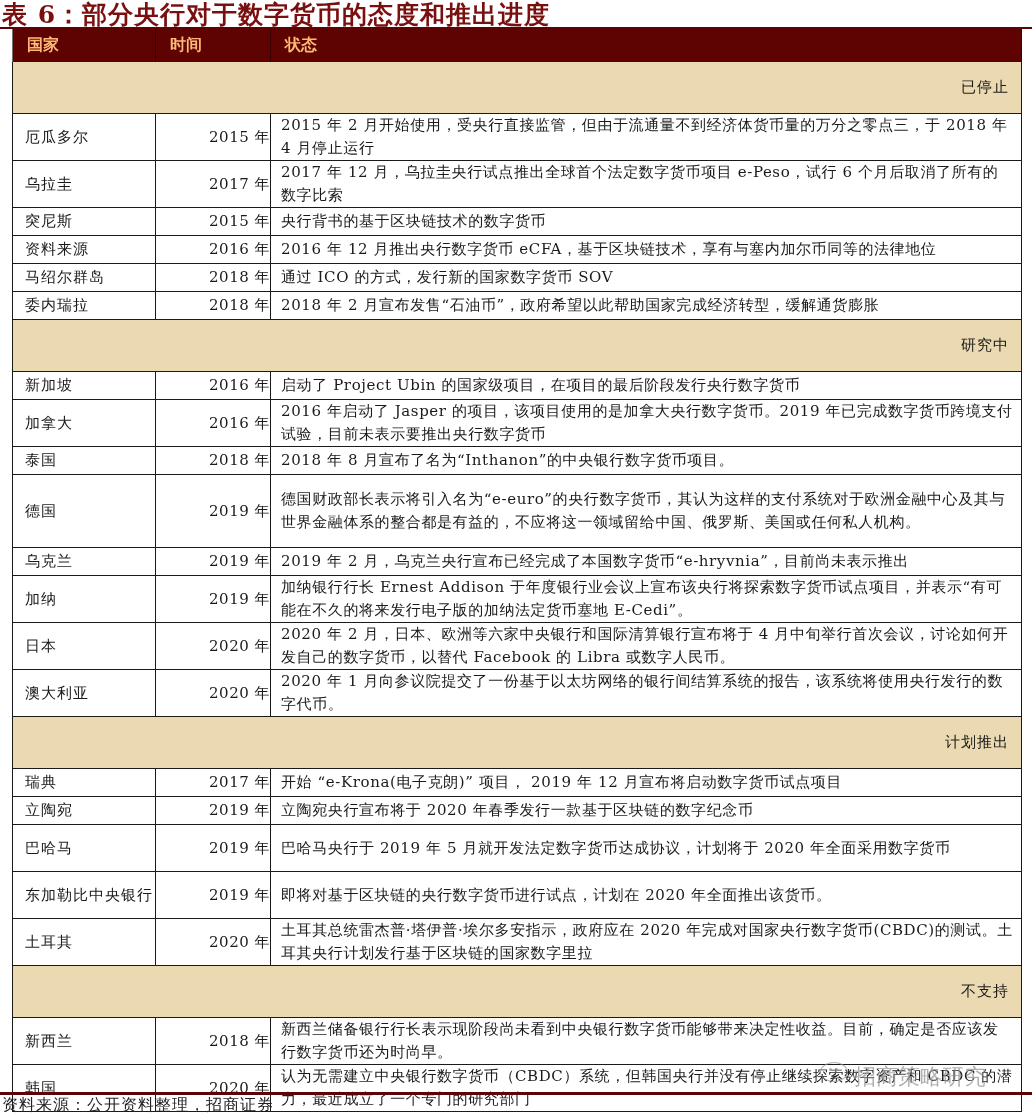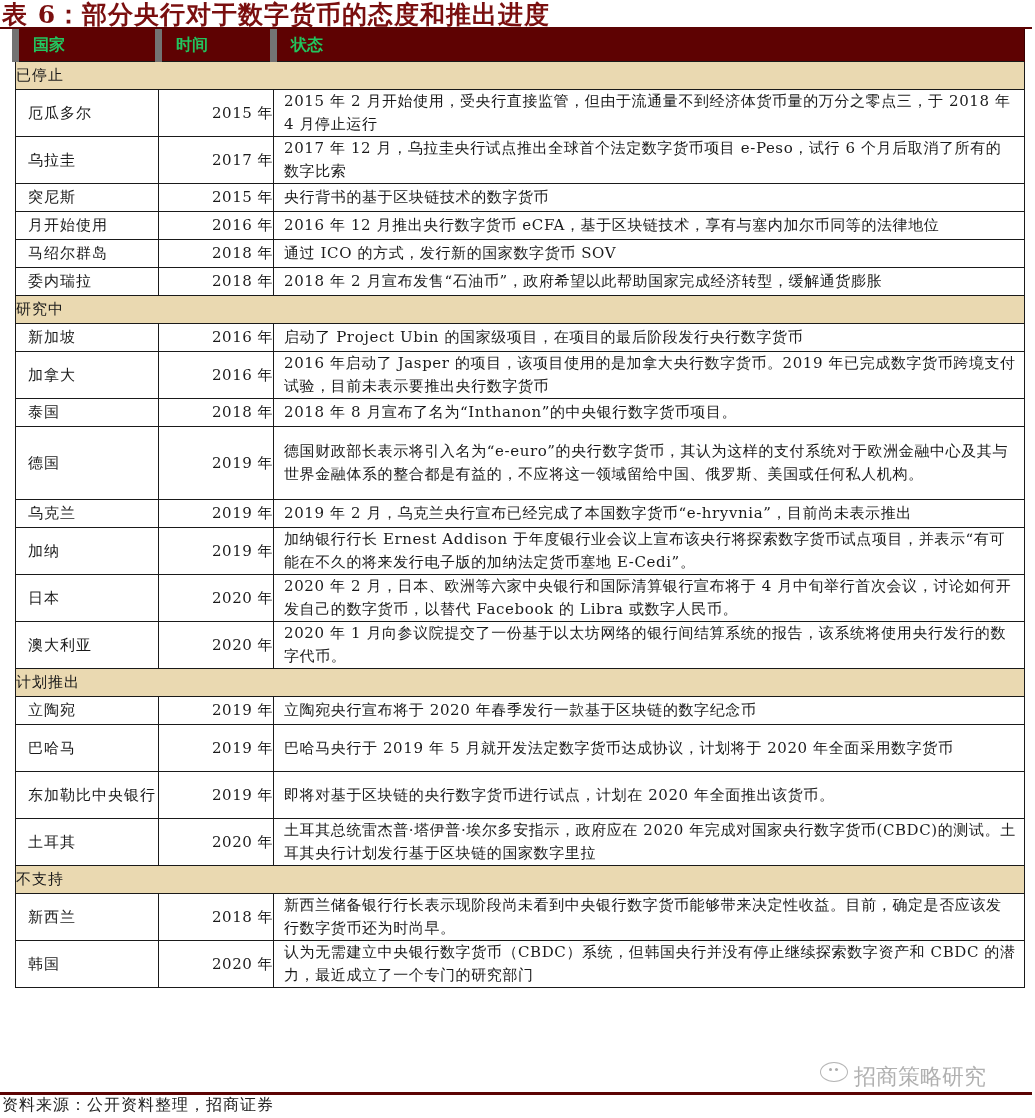--- a/index.html
+++ b/index.html
@@ -19,33 +19,33 @@
   }
   table.grid {
     position: absolute; left: 12px; top: 29px; width: 1009px;
     border-collapse: collapse; table-layout: fixed;
     font-size: 15px;
   }
   table.grid col.c1 { width: 143px; }
   table.grid col.c2 { width: 115px; }
   table.grid col.c3 { width: 751px; }
   table.grid th {
-    background: #5e0202; color: #22c55e; text-align: left; font-weight: bold;
+    background: #5e0202; color: #fdba74; text-align: left; font-weight: bold;
     height: 32px; padding: 0 0 0 14px; font-size: 16px;
-    border-left: 7px solid #737373; border-right: 1px solid #3a0000;
+    border-left: 1px solid #737373; border-right: 1px solid #3a0000;
   }
   table.grid td {
     border: 1px solid #1a1a1a; padding: 0 0 0 12px; vertical-align: middle;
     line-height: 23px; background: #ffffff;
   }
   table.grid td.status { padding-left: 10px; padding-right: 8px; letter-spacing: 0.6px; }
   table.grid td.year { padding-left: 14px; letter-spacing: 0.5px; text-align: right; }
   table.grid td.country { letter-spacing: 1px; }
   table.grid tr.section td {
-    background: #ead9b1; text-align: left; height: 27px; padding: 0;
+    background: #ead9b1; text-align: right; height: 27px; padding: 12px;
     letter-spacing: 1px;
   }
   table.grid tr.r1 td { height: 27px; }
   table.grid tr.r2 td { height: 46px; }
   table.grid tr.r3 td { height: 72px; }
   .bottomline {
     position: absolute; left: 0; top: 1092px; width: 1032px; height: 3px; background: #5c0303;
   }
   .source {
     position: absolute; left: 2px; top: 1094px; font-size: 16px; line-height: 22px;
@@ -99,21 +99,21 @@
       <td class="year">2017 年</td>
       <td class="status">2017 年 12 月，乌拉圭央行试点推出全球首个法定数字货币项目 e-Peso，试行 6 个月后取消了所有的数字比索</td>
     </tr>
 
     <tr class="r1">
       <td class="country">突尼斯</td>
       <td class="year">2015 年</td>
       <td class="status">央行背书的基于区块链技术的数字货币</td>
     </tr>
     <tr class="r1">
-      <td class="country">月开始使用</td>
+      <td class="country">资料来源</td>
       <td class="year">2016 年</td>
       <td class="status">2016 年 12 月推出央行数字货币 eCFA，基于区块链技术，享有与塞内加尔币同等的法律地位</td>
     </tr>
     <tr class="r1">
       <td class="country">马绍尔群岛</td>
       <td class="year">2018 年</td>
       <td class="status">通过 ICO 的方式，发行新的国家数字货币 SOV</td>
     </tr>
     <tr class="r1">
       <td class="country">委内瑞拉</td>
@@ -161,20 +161,25 @@
     </tr>
     <tr class="r2">
       <td class="country">澳大利亚</td>
       <td class="year">2020 年</td>
       <td class="status">2020 年 1 月向参议院提交了一份基于以太坊网络的银行间结算系统的报告，该系统将使用央行发行的数字代币。</td>
     </tr>
 
     <tr class="section">
         <td colspan="3">计划推出</td>
       </tr>
+    <tr class="r1">
+      <td class="country">瑞典</td>
+      <td class="year">2017 年</td>
+      <td class="status">开始 “e-Krona(电子克朗)” 项目， 2019 年 12 月宣布将启动数字货币试点项目</td>
+    </tr>
     <tr class="r1">
       <td class="country">立陶宛</td>
       <td class="year">2019 年</td>
       <td class="status">立陶宛央行宣布将于 2020 年春季发行一款基于区块链的数字纪念币</td>
     </tr>
     <tr class="r2">
       <td class="country">巴哈马</td>
       <td class="year">2019 年</td>
       <td class="status">巴哈马央行于 2019 年 5 月就开发法定数字货币达成协议，计划将于 2020 年全面采用数字货币</td>
     </tr>

